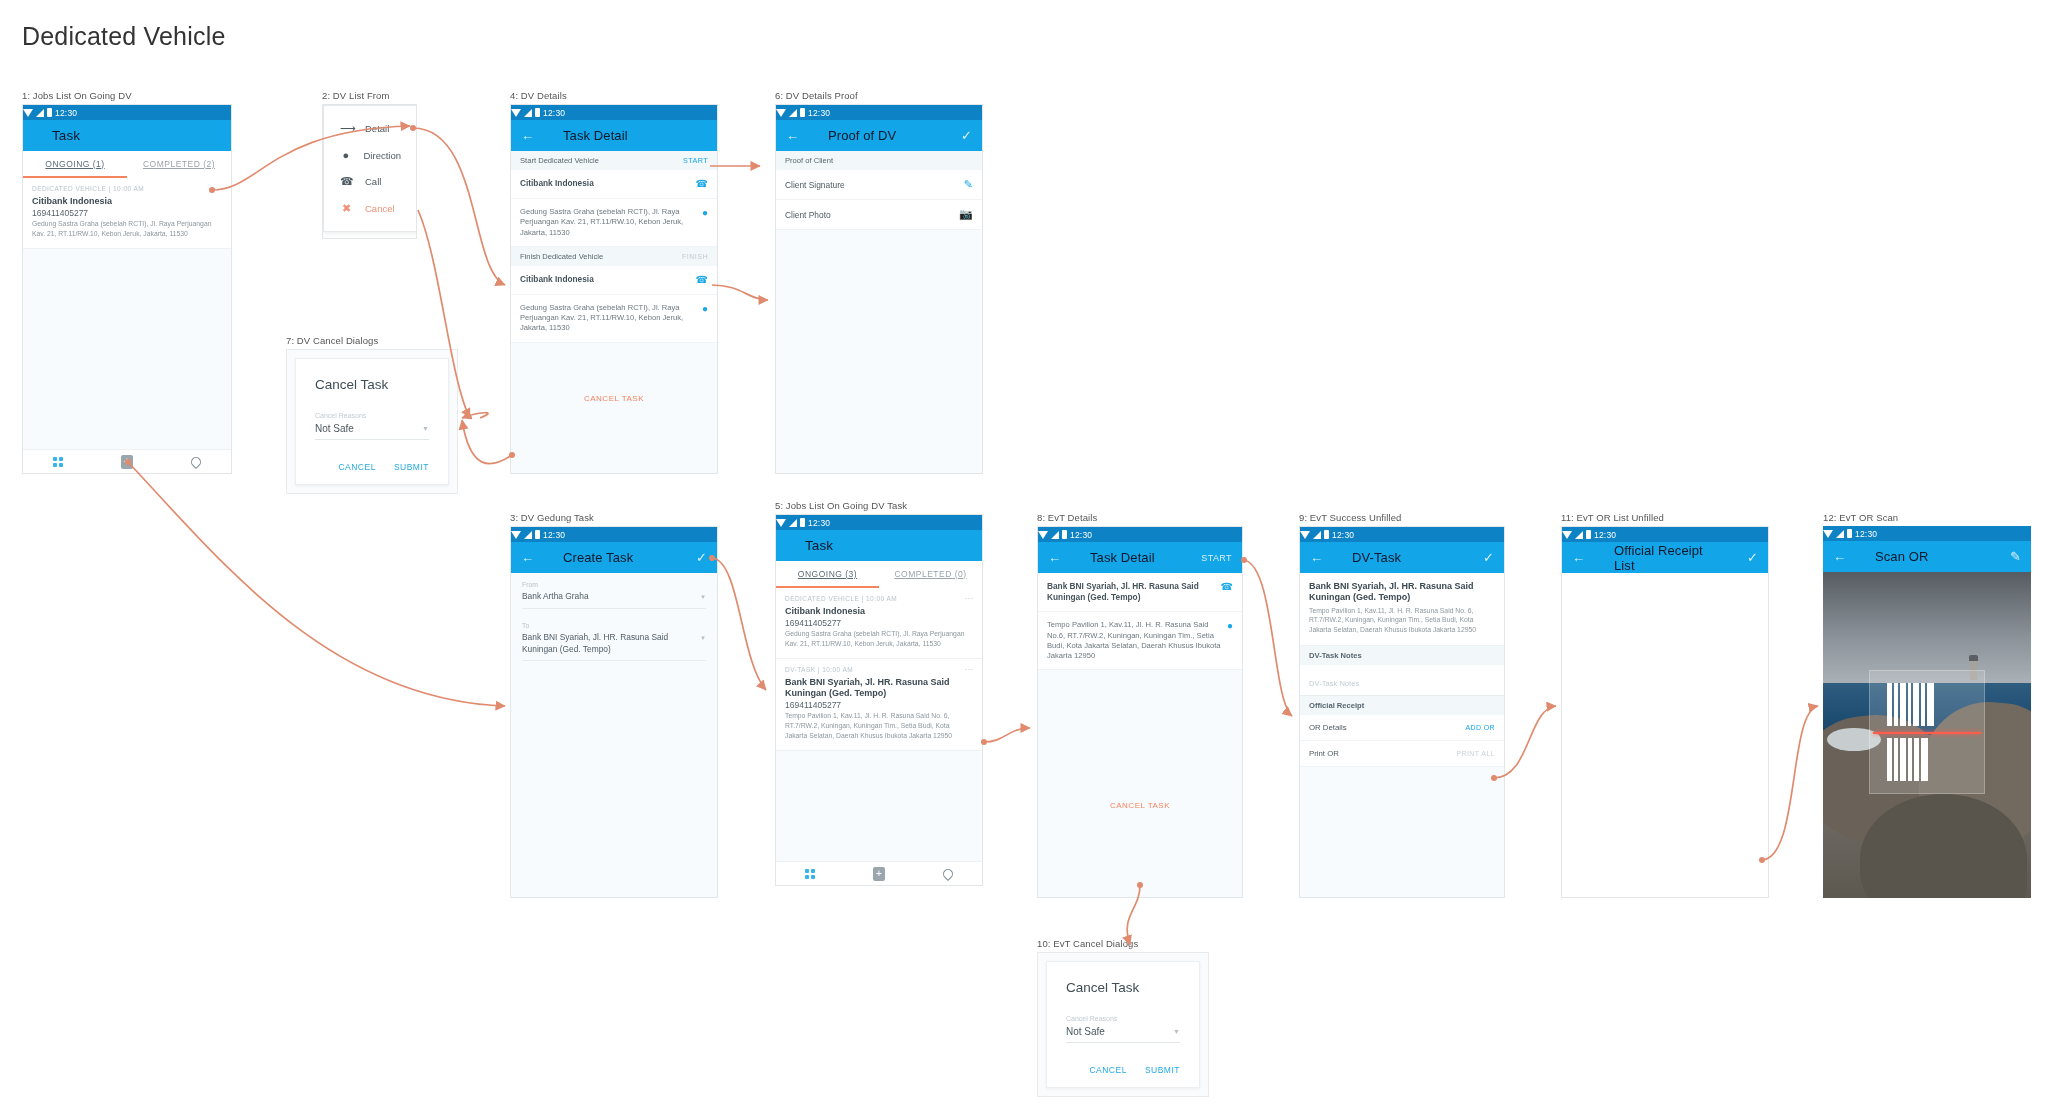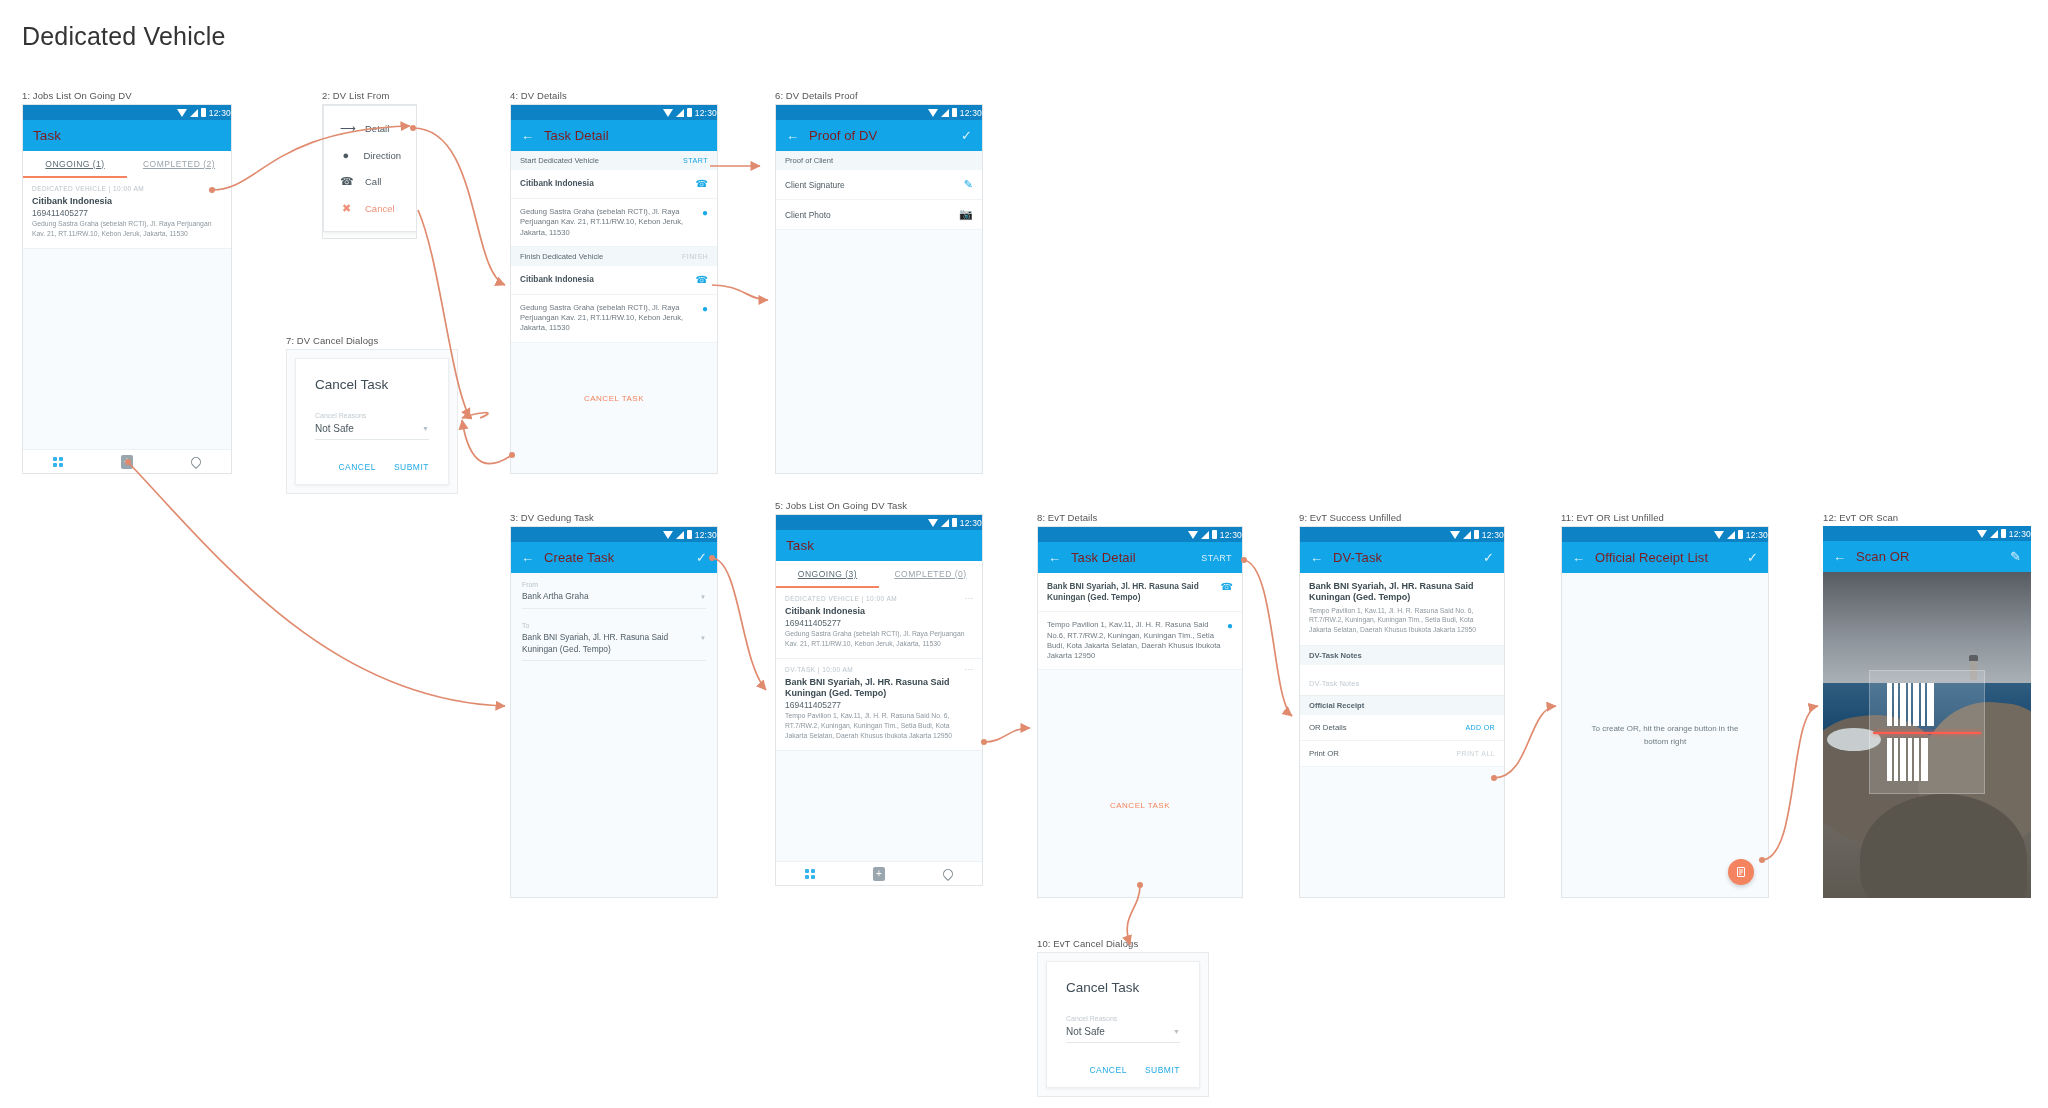--- a/index.html
+++ b/index.html
@@ -26,36 +26,36 @@
   .phone {
     background: #fff;
     border: 1px solid #e3e6e8;
     overflow: hidden;
     position: relative;
   }
 
   
   .statusbar {
     height: 15px; background: #0d82c4;
-    display: flex; align-items: center; justify-content: flex-end;
+    display: flex; align-items: center; justify-content: flex-start;
     gap: 3px;
   }
   .sb-wifi { width: 0; height: 0; border-left: 5px solid transparent;
     border-right: 5px solid transparent; border-top: 8px solid #fff; }
   .sb-signal { width: 0; height: 0; border-left: 8px solid transparent;
     border-bottom: 8px solid #fff; }
   .sb-batt { width: 5px; height: 9px; background: #fff; border-radius: 1px; }
   .sb-time { color: #fff; font-size: 8.5px; letter-spacing: .2px; }
 
   
   .appbar {
     background: #12a5e8; height: 31px;
     display: flex; align-items: center; padding: 0 10px; gap: 10px;
   }
-  .appbar .title { color: #7f1d1d; font-size: 13px; letter-spacing: .1px; }
+  .appbar .title { color: #0f172a; font-size: 13px; letter-spacing: .1px; margin-left: 19px; }
   .appbar .title.big { font-size: 13.5px; }
   .appbar .spacer { flex: 1; }
   .ab-icon { color: #dff2fc; font-size: 13px; line-height: 1; }
   .ab-action { color: #d9f0fb; font-size: 9px; letter-spacing: .4px; }
 
   
   .tabs { display: flex; background: #fff; height: 27px; }
   .tab {
     flex: 1; display: flex; align-items: center; justify-content: center;
     font-size: 8.5px; color: #9aa4ab; letter-spacing: .5px; text-decoration: underline;
@@ -554,29 +554,20 @@
         <span class="sb-wifi"></span>
         <span class="sb-signal"></span>
         <span class="sb-batt"></span>
         <span class="sb-time">12:30</span>
       </div>
       <div class="appbar">
         <span class="ab-icon">←</span>
         <span class="title">Official Receipt List</span>
         <span class="spacer"></span>
         <span class="ab-icon">✓</span>
-      </div>
-      <div class="screen-body" style="position:relative; height:326px;">
-        <div class="empty-hint">To create OR, hit the orange button in the bottom right</div>
-        <div class="fab">
-          <svg width="12" height="12" viewBox="0 0 24 24" fill="none" stroke="#fff" stroke-width="2">
-            <rect x="5" y="3" width="14" height="18" rx="1"></rect>
-              <path d="M8 8h8M8 12h8M8 16h5"></path>
-          </svg>
-        </div>
       </div>
     </div>
   </div>
 
   <div class="frame" style="left:1823px; top:512px;">
     <div class="frame-label">12: EvT OR Scan</div>
     <div class="phone" style="width:208px; height:372px; border:none;">
       <div class="statusbar">
         <span class="sb-wifi"></span>
         <span class="sb-signal"></span>

